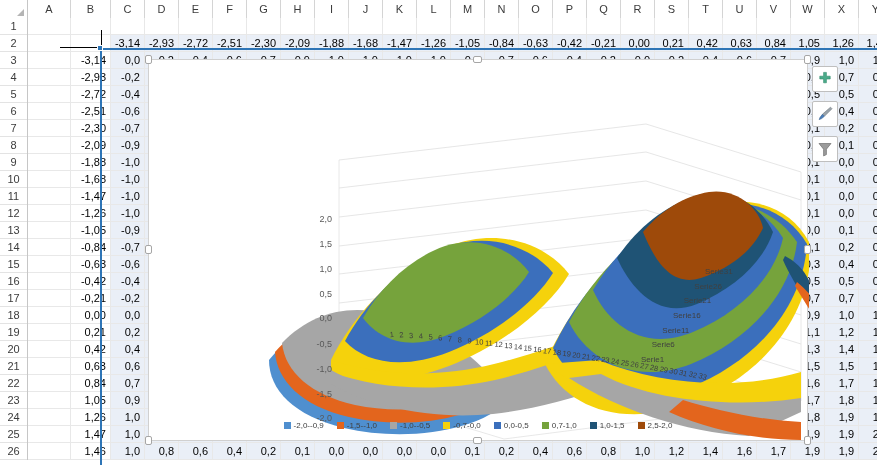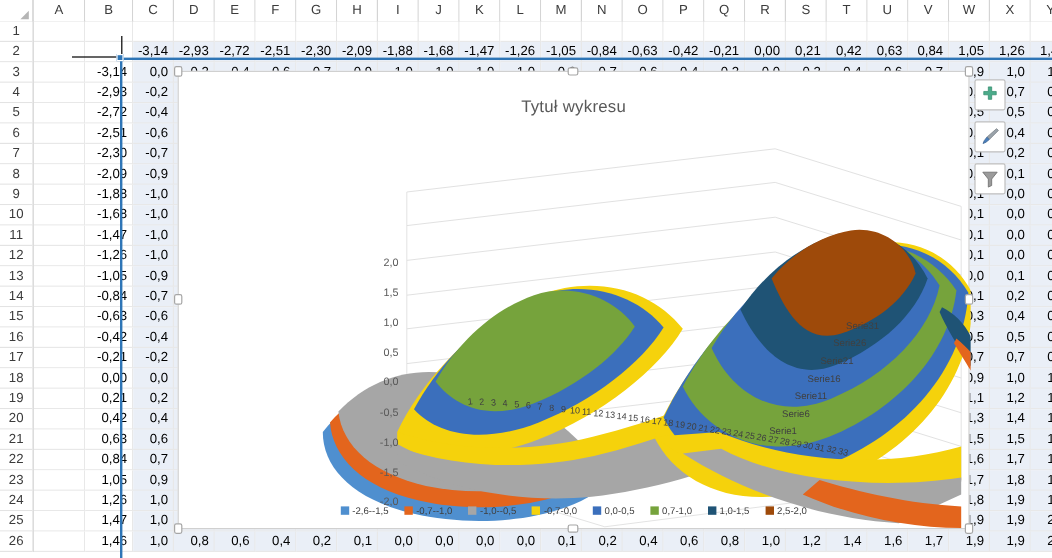--- a/index.html
+++ b/index.html
@@ -984,21 +984,20 @@
 
     <div class="sel-anchor-line"></div>
     <div class="sel-anchor-v"></div>
     <div class="sel-topline"></div>
     <div class="sel-leftline"></div>
     <div class="sel-handle"></div>
   </div>
 
   <div class="chart-obj">
 
-    <div class="chart-title">Tytuł wykresu</div>
 
     <svg class="plot-svg" width="660" height="382" viewBox="0 0 660 382">
       <defs>
         <clipPath id="clipAll">
             <rect x="0" y="0" width="660" height="382"></rect>
           </clipPath>
       </defs>
 
       <g stroke="#e0e0e0" stroke-width="0.8" fill="none">
         <path d="M 190,100 L 497,64 L 652,112"></path>
@@ -1120,25 +1119,25 @@
           <text class="ser-txt" x="524.0" y="258.0">Serie16</text>
           <text class="ser-txt" x="534.7" y="243.3">Serie21</text>
           <text class="ser-txt" x="545.3" y="228.7">Serie26</text>
           <text class="ser-txt" x="556.0" y="214.0">Serie31</text>
         </g>
     </svg>
 
     <div class="legend" id="legend">
         <div class="leg-item">
           <span class="leg-sw" style="background: rgb(79, 143, 207);"></span>
-          <span class="leg-lb">-2,6--1,5</span>
+          <span class="leg-lb">-2,0--0,9</span>
         </div>
         <div class="leg-item">
           <span class="leg-sw" style="background: rgb(227, 101, 29);"></span>
-          <span class="leg-lb">-0,7--1,0</span>
+          <span class="leg-lb">-1,5--1,0</span>
         </div>
         <div class="leg-item">
           <span class="leg-sw" style="background: rgb(166, 166, 166);"></span>
           <span class="leg-lb">-1,0--0,5</span>
         </div>
         <div class="leg-item">
           <span class="leg-sw" style="background: rgb(245, 210, 12);"></span>
           <span class="leg-lb">-0,7-0,0</span>
         </div>
         <div class="leg-item">

